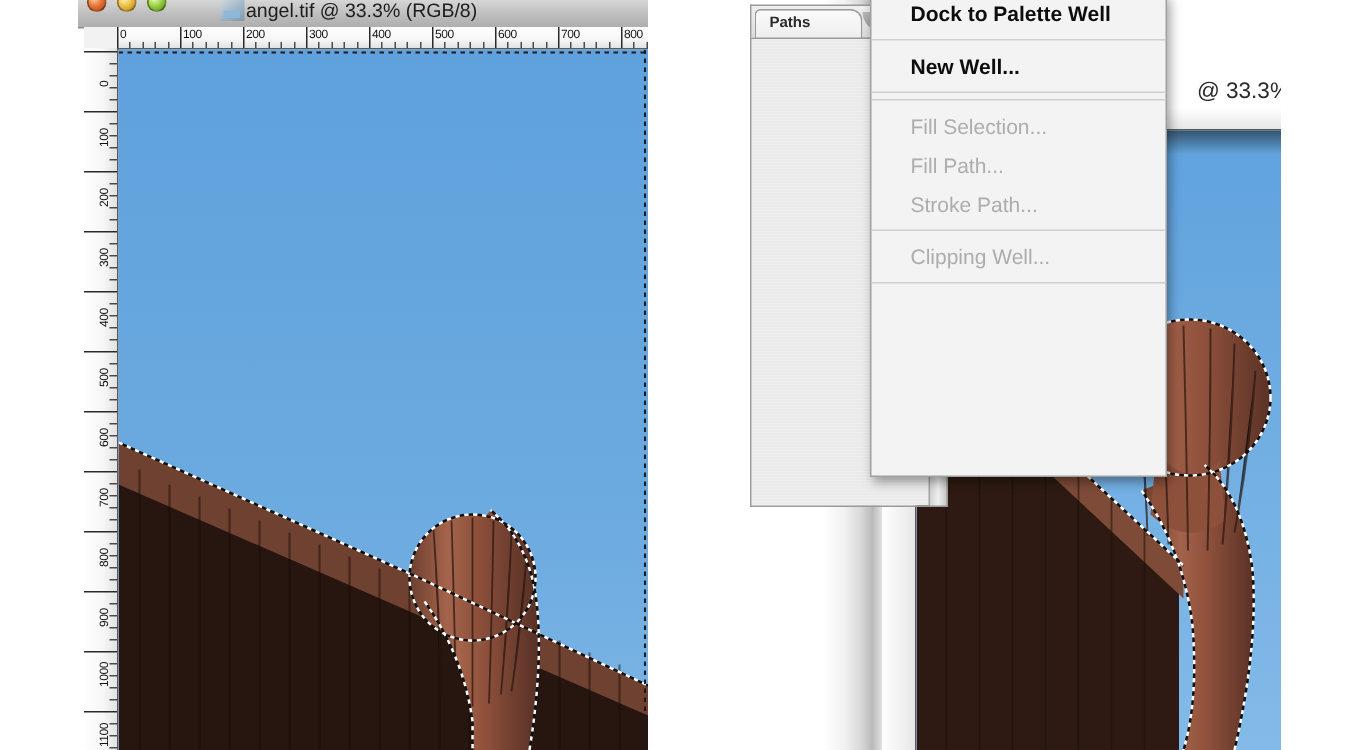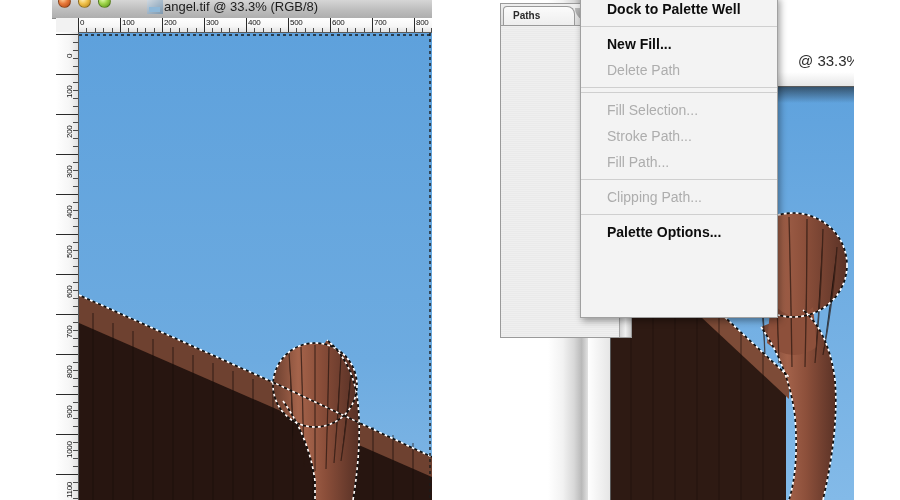--- a/index.html
+++ b/index.html
@@ -450,24 +450,22 @@
     <div class="pal-menu-btn"></div>
   </div>
   <div class="pal-body">
     <div class="pal-scroll"></div>
   </div>
 </div>
 
 <div id="paths-menu">
     <div class="menu-item bold">Dock to Palette Well</div>
     <div class="menu-sep"></div>
-    <div class="menu-item bold">New Fill...</div>
-    <div class="menu-item disabled">Delete Path</div>
+    <div class="menu-item bold">New Well...</div>
     <div class="menu-sep"></div>
     <div class="menu-sep"></div>
     <div class="menu-item disabled">Fill Selection...</div>
+    <div class="menu-item disabled">Fill Path...</div>
     <div class="menu-item disabled">Stroke Path...</div>
-    <div class="menu-item disabled">Fill Path...</div>
     <div class="menu-sep"></div>
-    <div class="menu-item disabled">Clipping Path...</div>
+    <div class="menu-item disabled">Clipping Well...</div>
     <div class="menu-sep"></div>
-    <div class="menu-item bold">Palette Options...</div>
   </div>
 
 </body></html>

